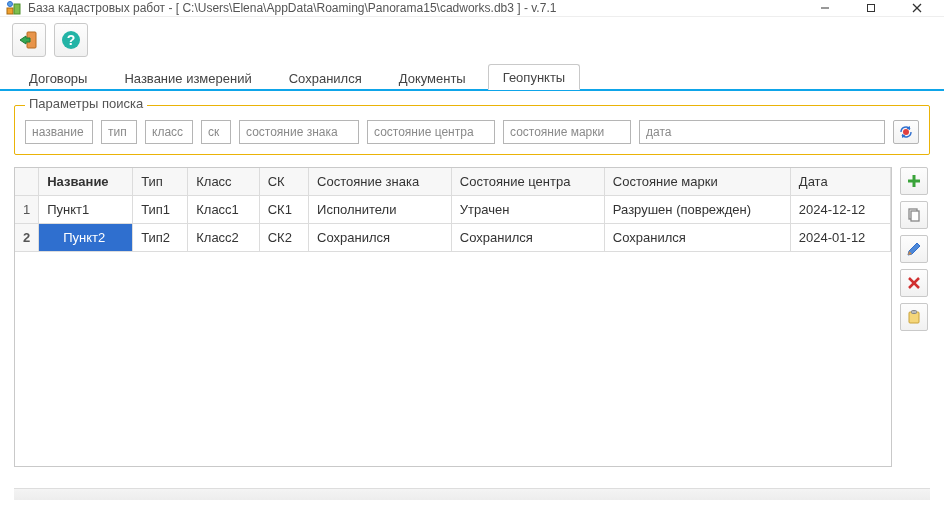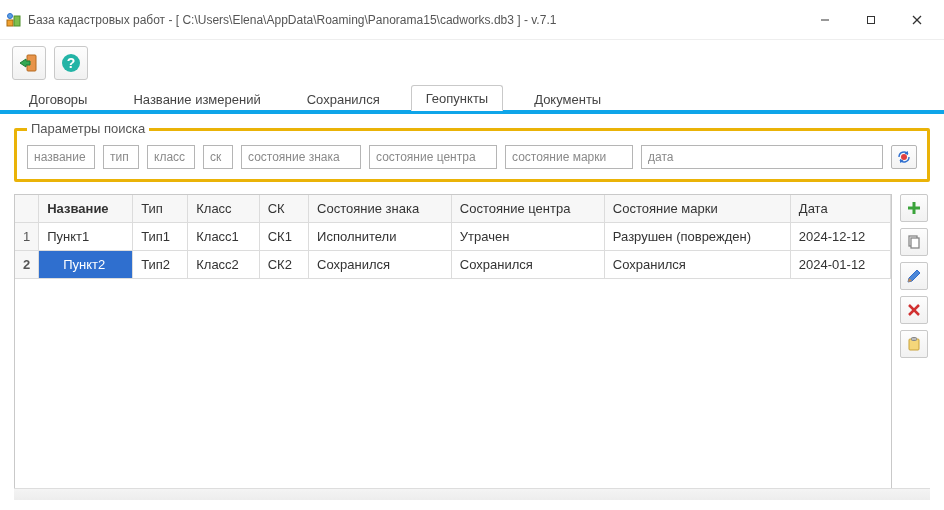--- a/index.html
+++ b/index.html
@@ -7,21 +7,21 @@
     margin: 0; padding: 0;
     font-family: "Segoe UI", Tahoma, Arial, sans-serif;
     font-size: 13px;
     background: #fff;
     color: #333;
     width: 944px; height: 510px;
     overflow: hidden;
   }
   
   .titlebar {
-    height: 40px;
+    height: 17px;
     display: flex;
     align-items: center;
     padding: 0 4px 0 6px;
     border-bottom: 1px solid #eee;
   }
   .titlebar .app-icon {
     width: 16px; height: 16px;
     margin-right: 6px;
     display: inline-flex; align-items: center; justify-content: center;
   }
@@ -51,23 +51,23 @@
     border-radius: 3px;
     background: linear-gradient(#fdfdfd,#f1f1f1);
     display: flex; align-items: center; justify-content: center;
   }
 
   
   .tabs {
     display: flex;
     align-items: flex-end;
     padding: 0 14px;
-    border-bottom: 4px solid #0ea5e9;
+    border-bottom: 2px solid #0ea5e9;
     height: 28px;
-    gap: 16px;
+    gap: 7px;
   }
   .tab {
     padding: 5px 14px 4px;
     font-size: 13px;
     color: #444;
     border: 1px solid transparent;
     border-bottom: none;
     position: relative;
     top: 1px;
     cursor: default;
@@ -77,21 +77,21 @@
     border-bottom: 1px solid #fff;
     border-radius: 3px 3px 0 0;
     background: #fff;
   }
 
   
   .main {
     padding: 14px 14px 14px 14px;
   }
   .fieldset {
-    border: 3px solid #eab308;
+    border: 1px solid #eab308;
     border-radius: 2px;
     padding: 14px 10px 10px;
     position: relative;
   }
   .fieldset-legend {
     position: absolute;
     top: -10px; left: 10px;
     background: #fff;
     padding: 0 4px;
     font-size: 13px;
@@ -228,22 +228,22 @@
       <circle cx="11" cy="11" r="9" fill="#23b4a6"></circle>
       <text x="11" y="16" text-anchor="middle" font-size="14" font-weight="bold" fill="#fff">?</text>
     </svg>
   </div>
 </div>
 
 <div class="tabs">
   <div class="tab"><span>Договоры</span></div>
   <div class="tab"><span>Название измерений</span></div>
   <div class="tab"><span>Сохранился</span></div>
+  <div class="tab"><span>Документы</span></div>
   <div class="tab active"><span>Геопункты</span></div>
-  <div class="tab"><span>Документы</span></div>
 </div>
 
 <div class="main">
 
   <div class="fieldset">
     <span class="fieldset-legend">Параметры поиска</span>
     <div class="search-row">
       <input class="search-input" style="width: 68px;" placeholder="название">
       <input class="search-input" style="width: 36px;" placeholder="тип">
       <input class="search-input" style="width: 48px;" placeholder="класс">

